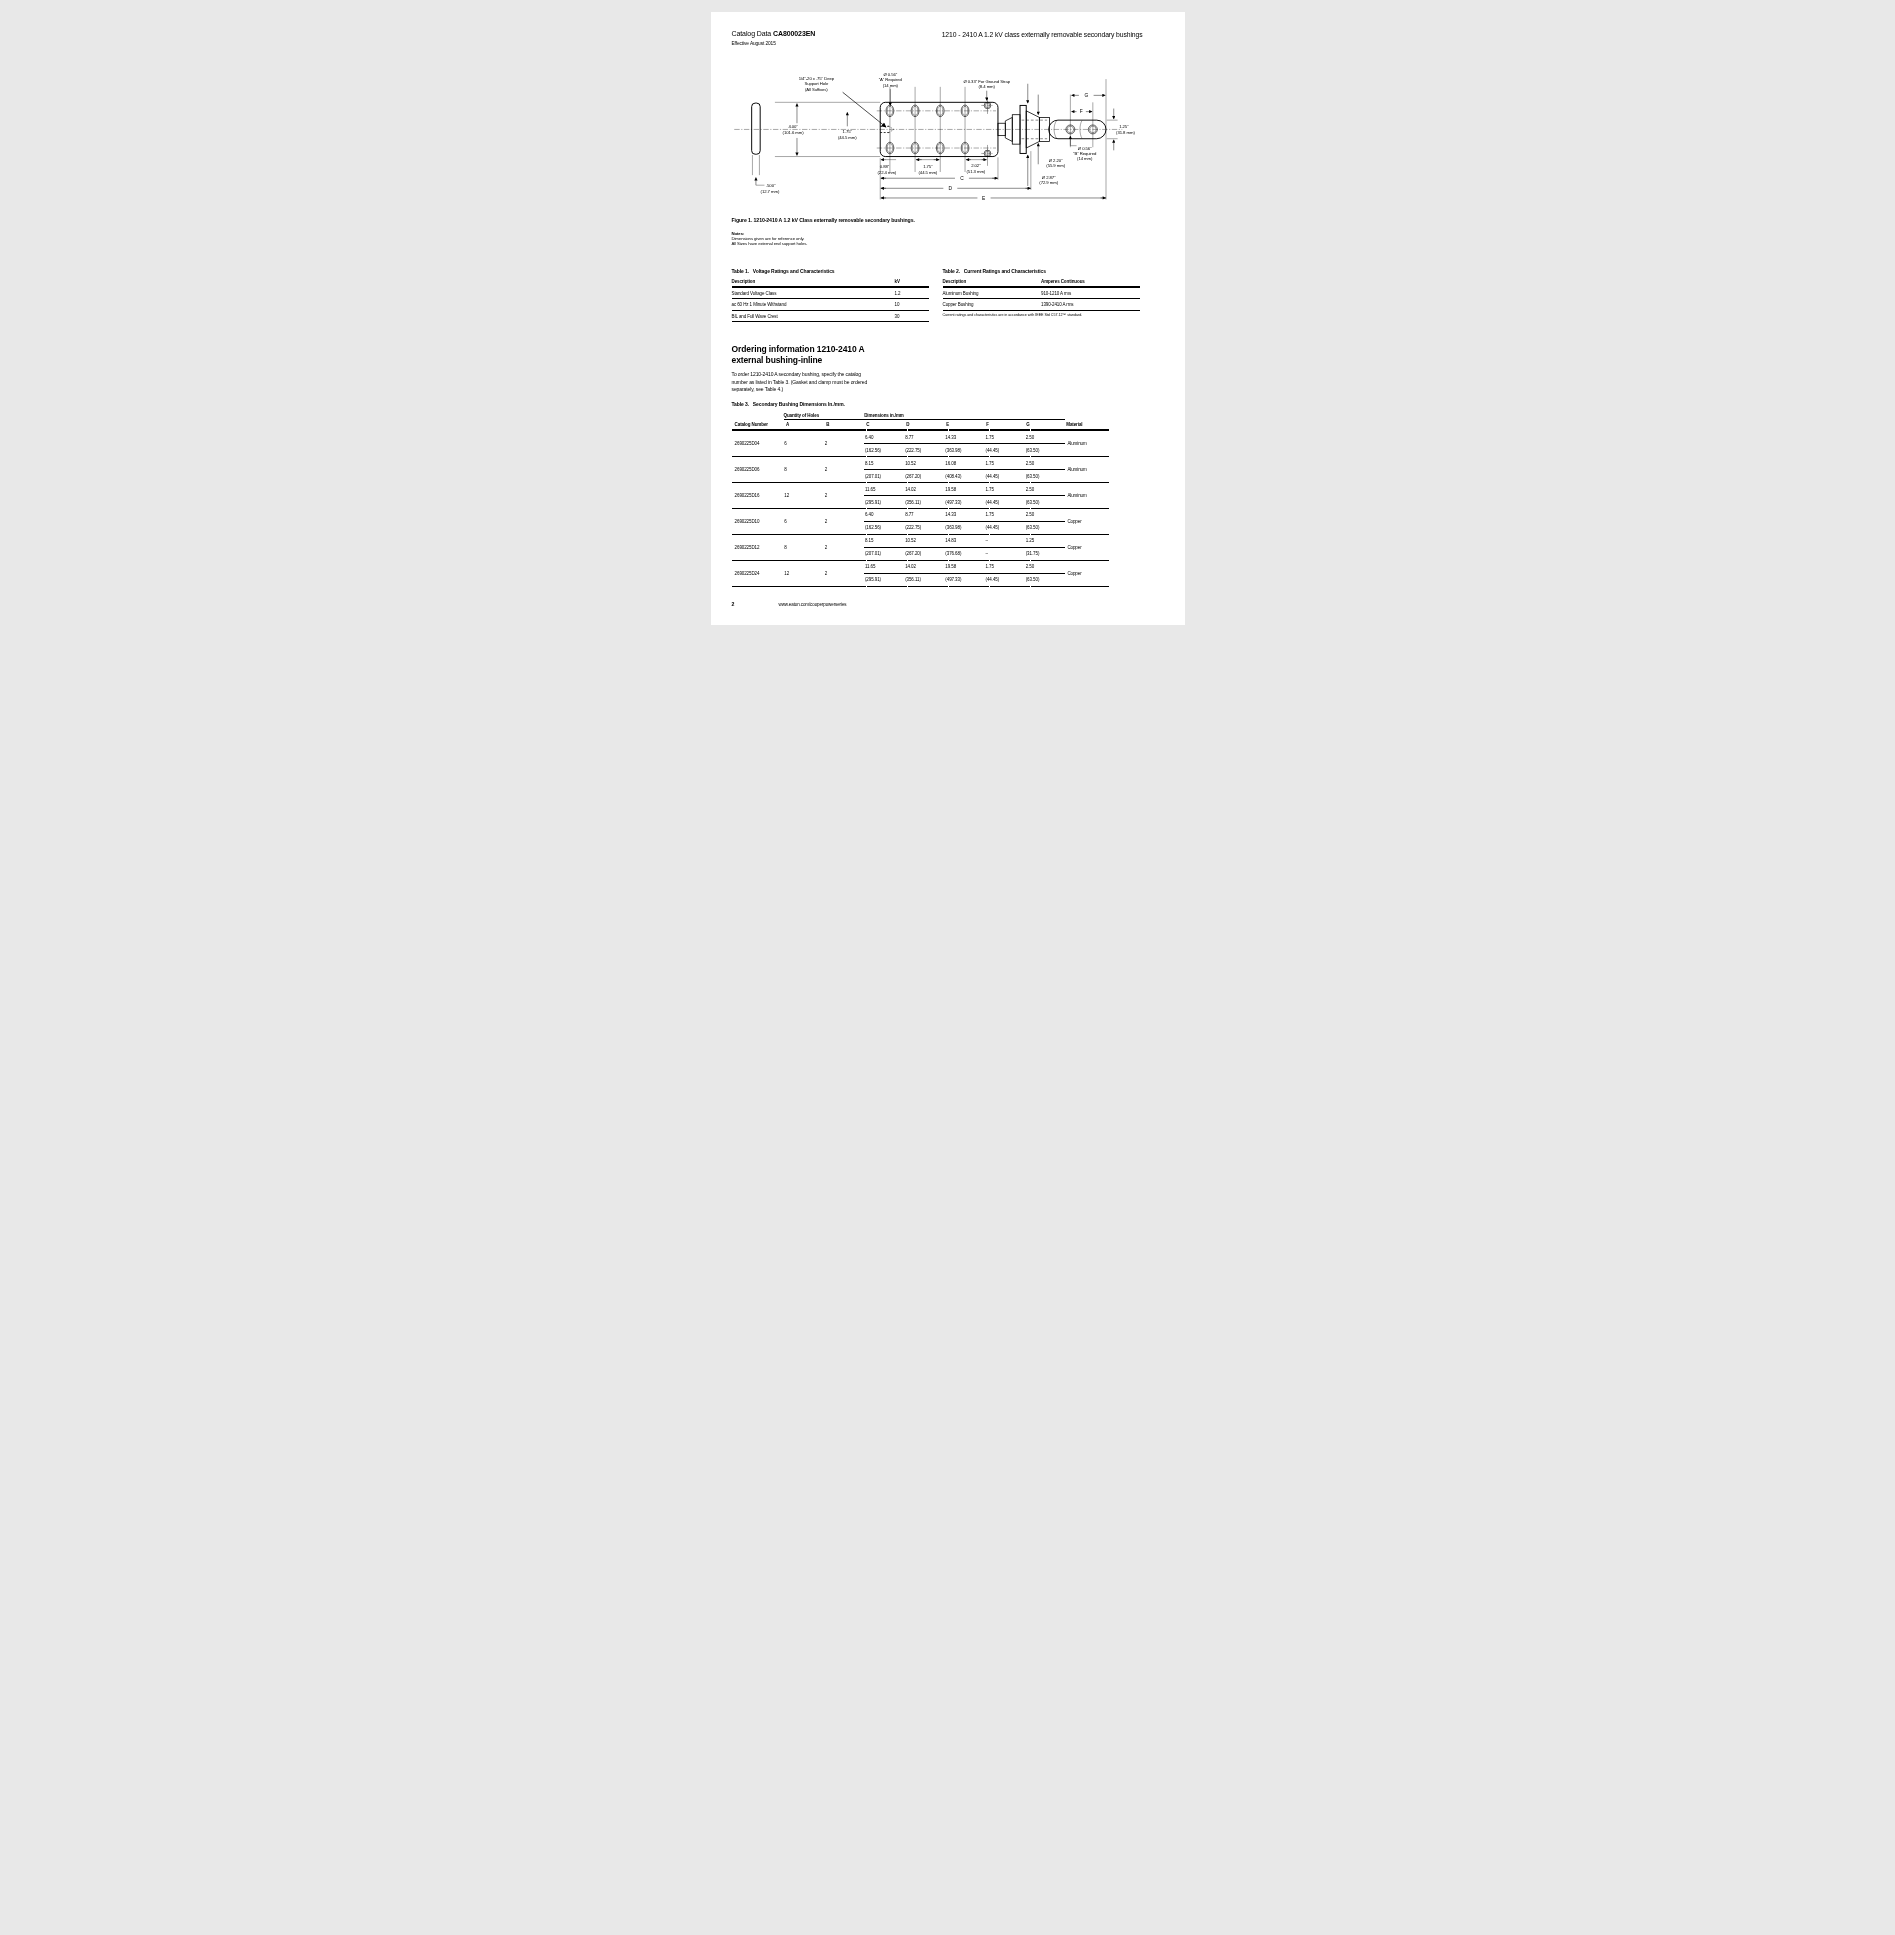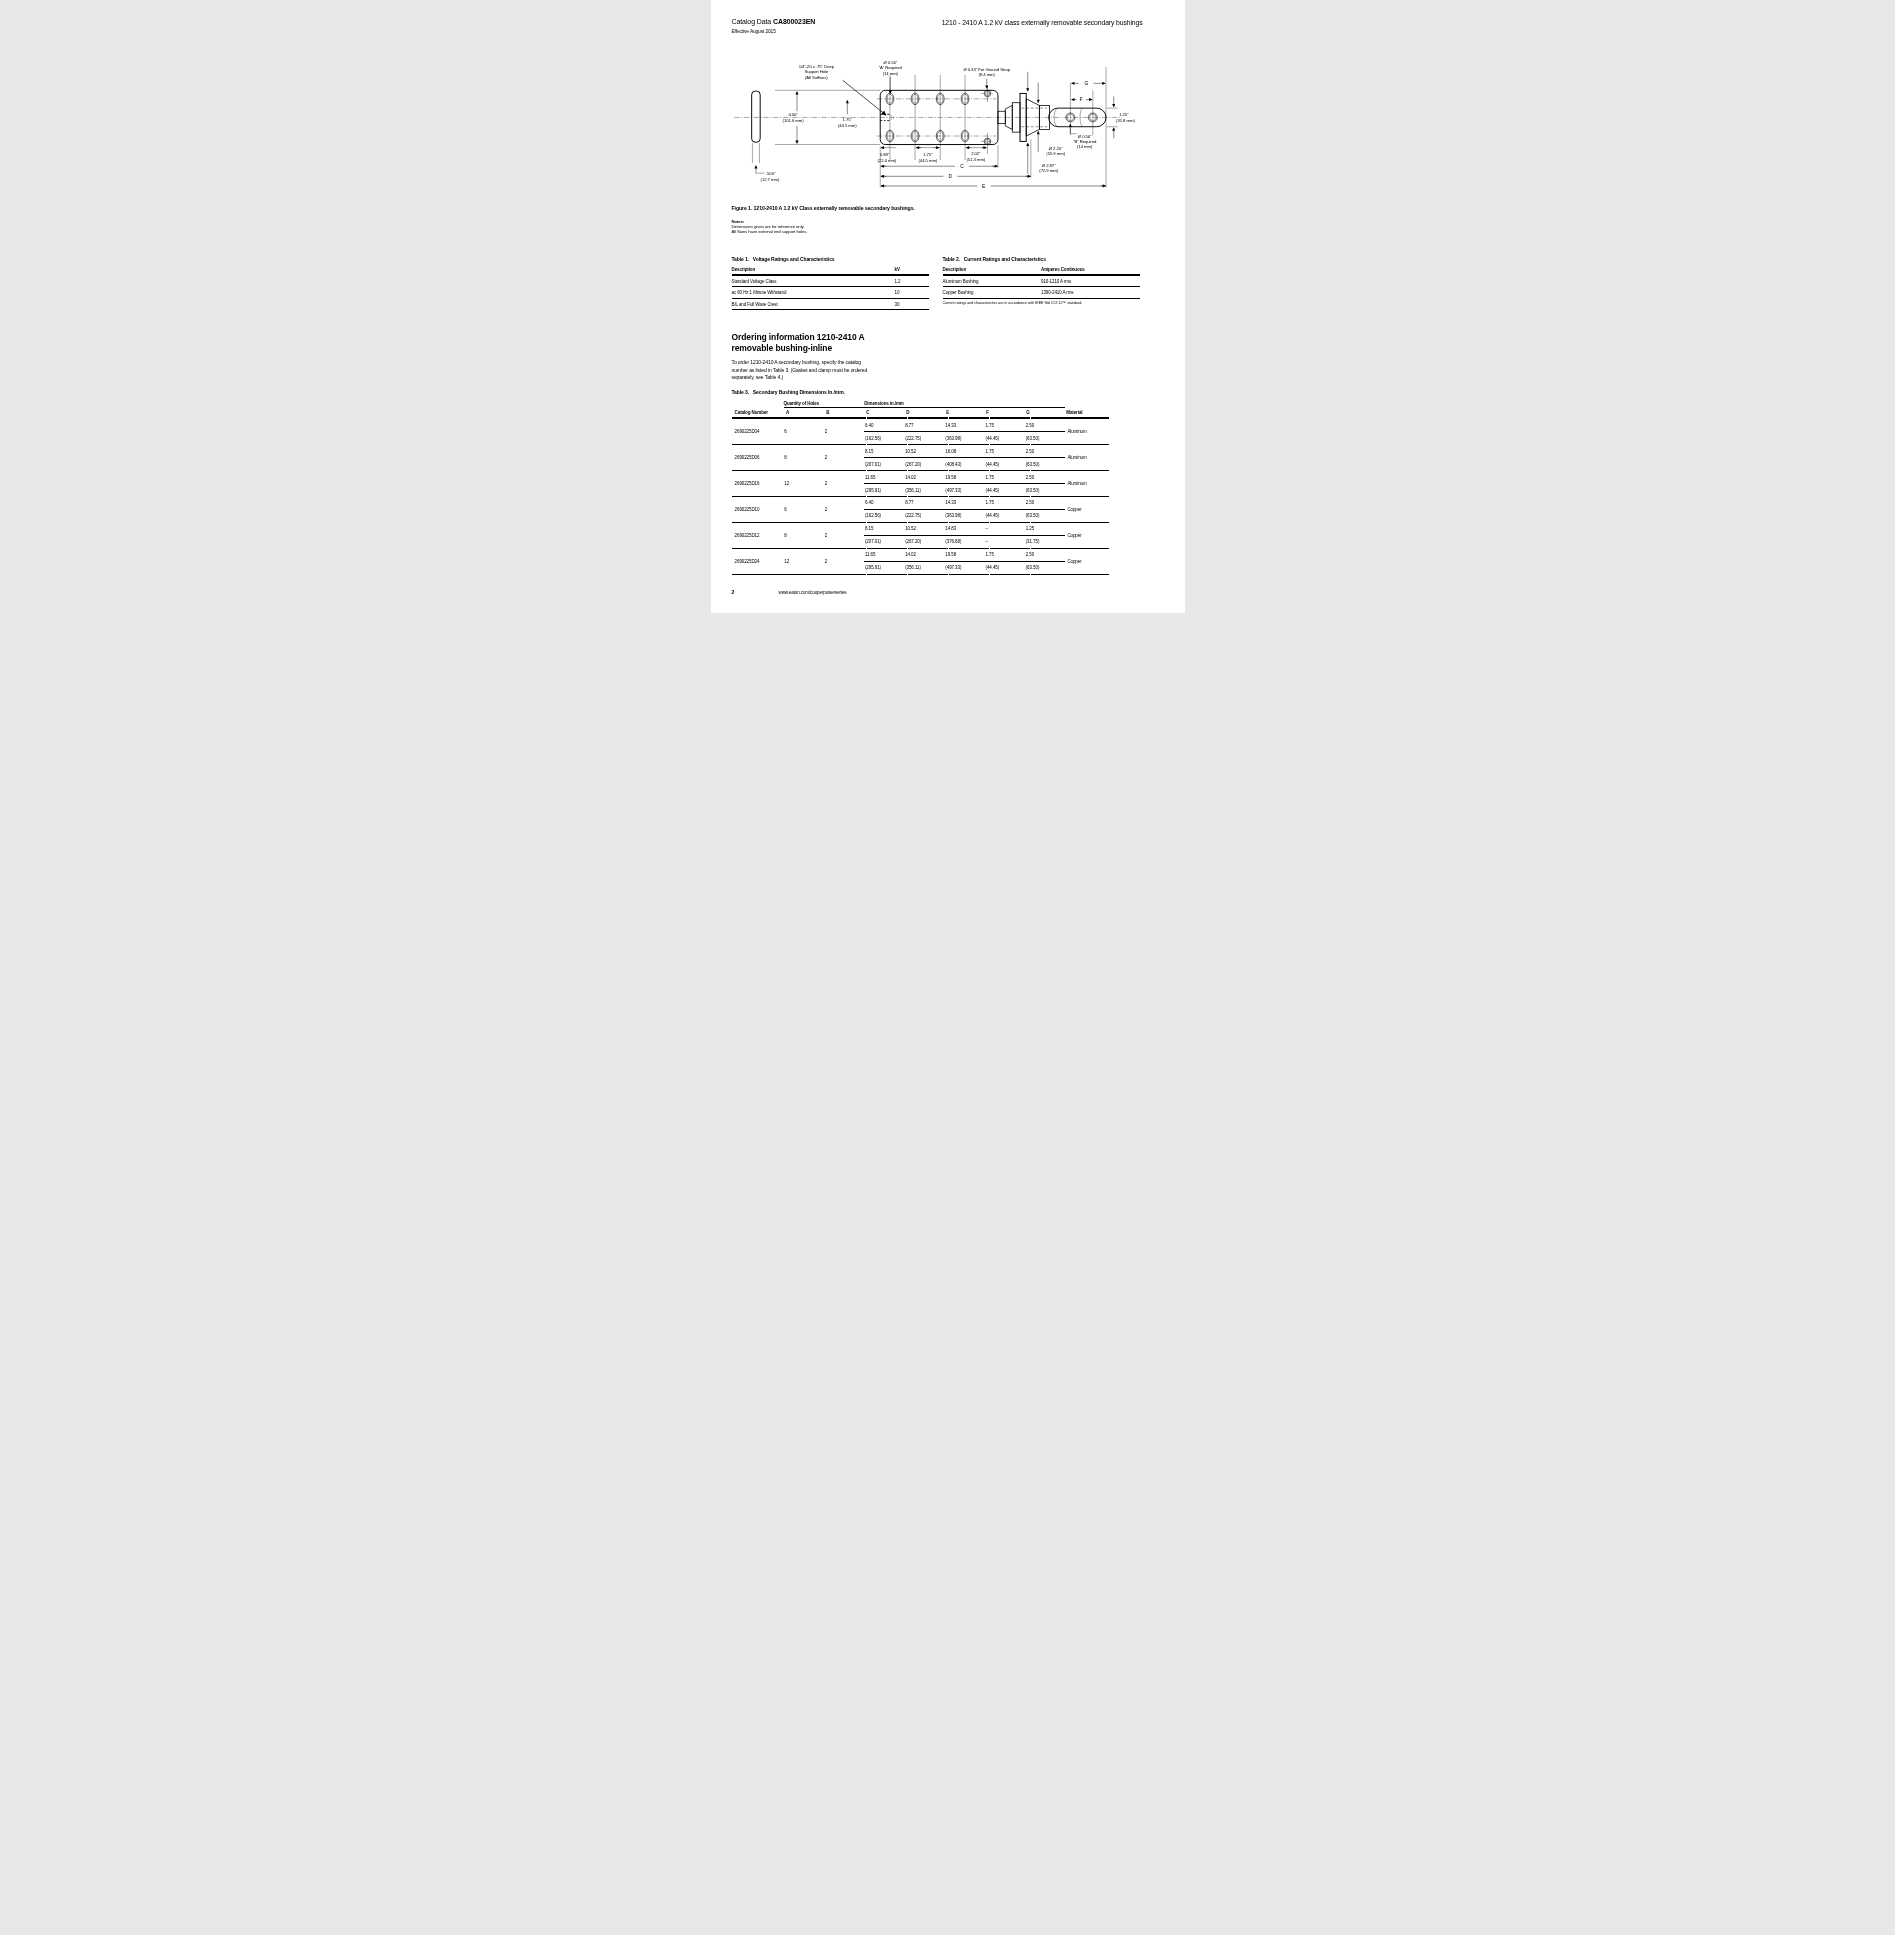--- a/index.html
+++ b/index.html
@@ -1,18 +1,18 @@
 <!DOCTYPE html>
 <html style="font-size:6.2px"><head>
 <meta charset="utf-8">
 <style>
   html,body{margin:0;padding:0;background:#e8e8e8;}
   .page{
     position:relative;width:474px;height:613px;background:#ffffff;
-    margin:0 auto;font-family:"Liberation Sans",sans-serif;color:#000;
+    margin:12px auto;font-family:"Liberation Sans",sans-serif;color:#000;
     overflow:hidden;letter-spacing:-0.1px;
   }
   
   .hdr-left{position:absolute;left:21px;top:18px;}
   .hdr-line1{font-size:7px;}
   .hdr-line1 b{font-weight:bold;}
   .hdr-line2{font-size:4.8px;margin-top:3.5px;}
   .hdr-title{position:absolute;right:42px;top:18.6px;font-size:6.8px;white-space:nowrap;}
   
   .fig-svg{position:absolute;left:0;top:50px;width:474px;height:155px;}
@@ -309,21 +309,21 @@
     </div>
     <div class="vt-row">
       <div class="vc1">Copper Bushing</div>
       <div class="vc2">1390-2410 A rms</div>
     </div>
     <div class="vt-foot">Current ratings and characteristics are in accordance with IEEE Std C57.12™ standard.</div>
   </div>
 
   <div class="ord-h">
     <div>Ordering information 1210-2410 A</div>
-    <div>removable bushing-inline</div>
+    <div>external bushing-inline</div>
   </div>
   <div class="ord-p">
     <div>To order 1210-2410 A secondary bushing, specify the catalog</div>
     <div>number as listed in Table 3. (Gasket and clamp must be ordered</div>
     <div>separately, see Table 4.)</div>
   </div>
 
   <div class="t3">
     <div class="t3-title"><span class="tlab">Table 3.</span><span>Secondary Bushing Dimensions In./mm.</span></div>
 

